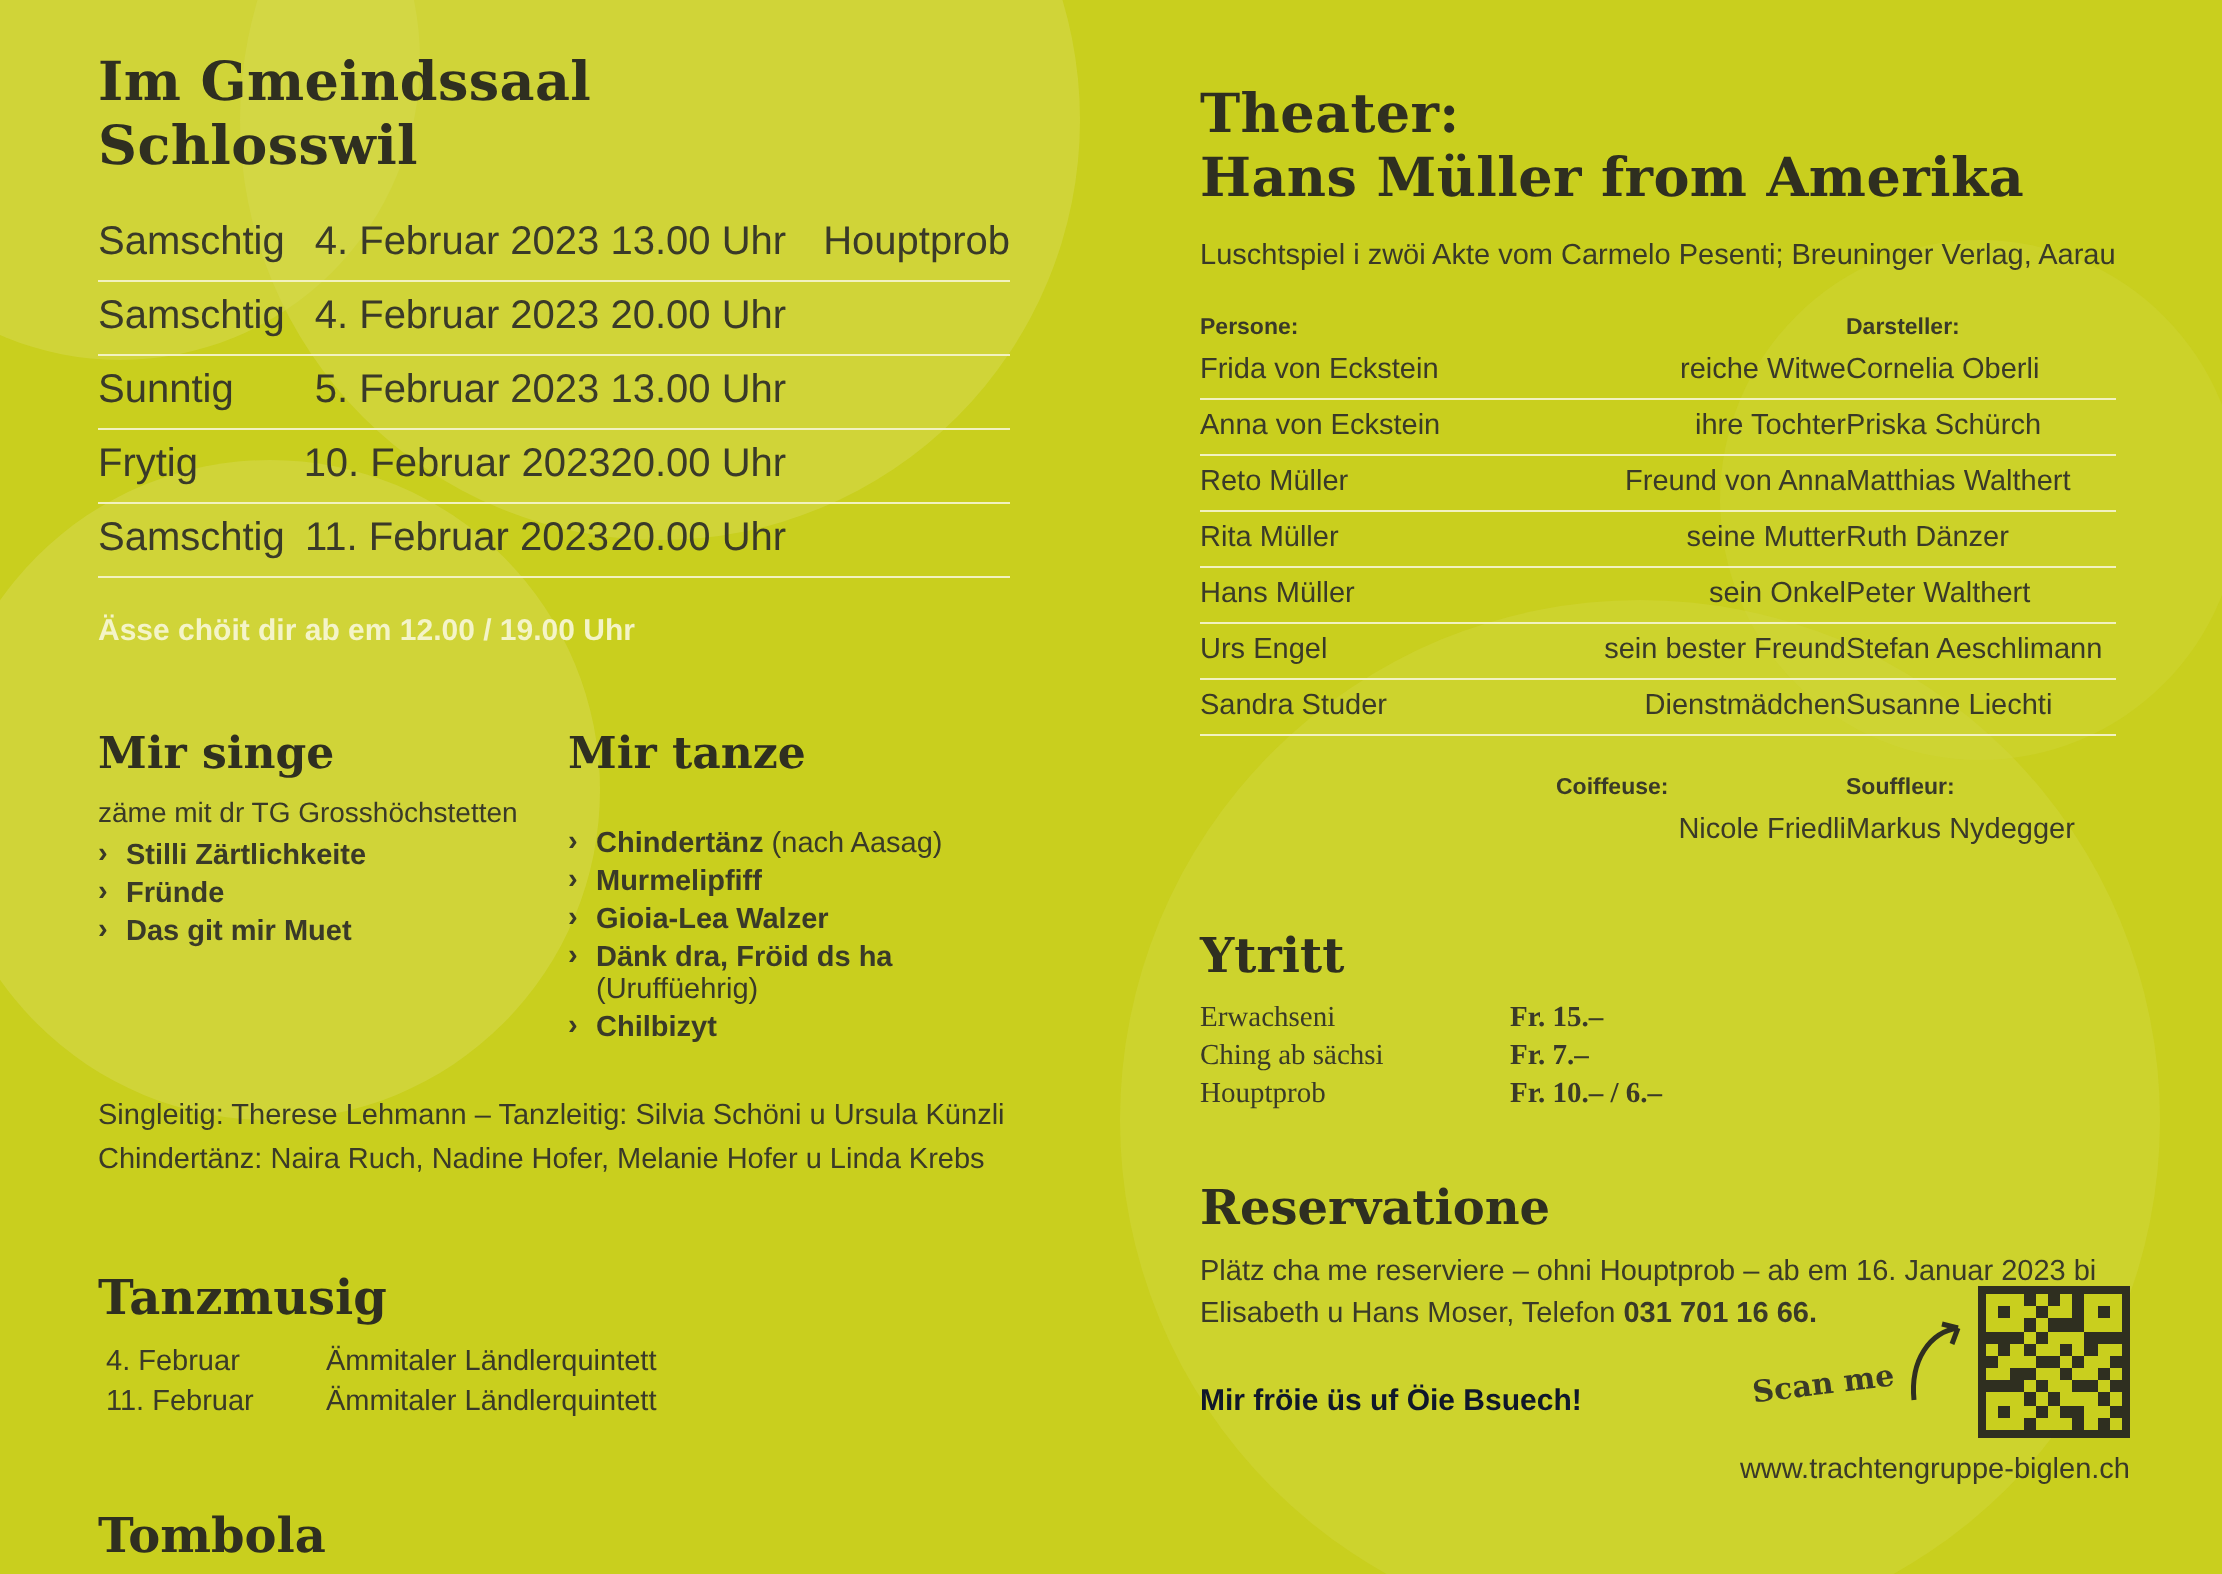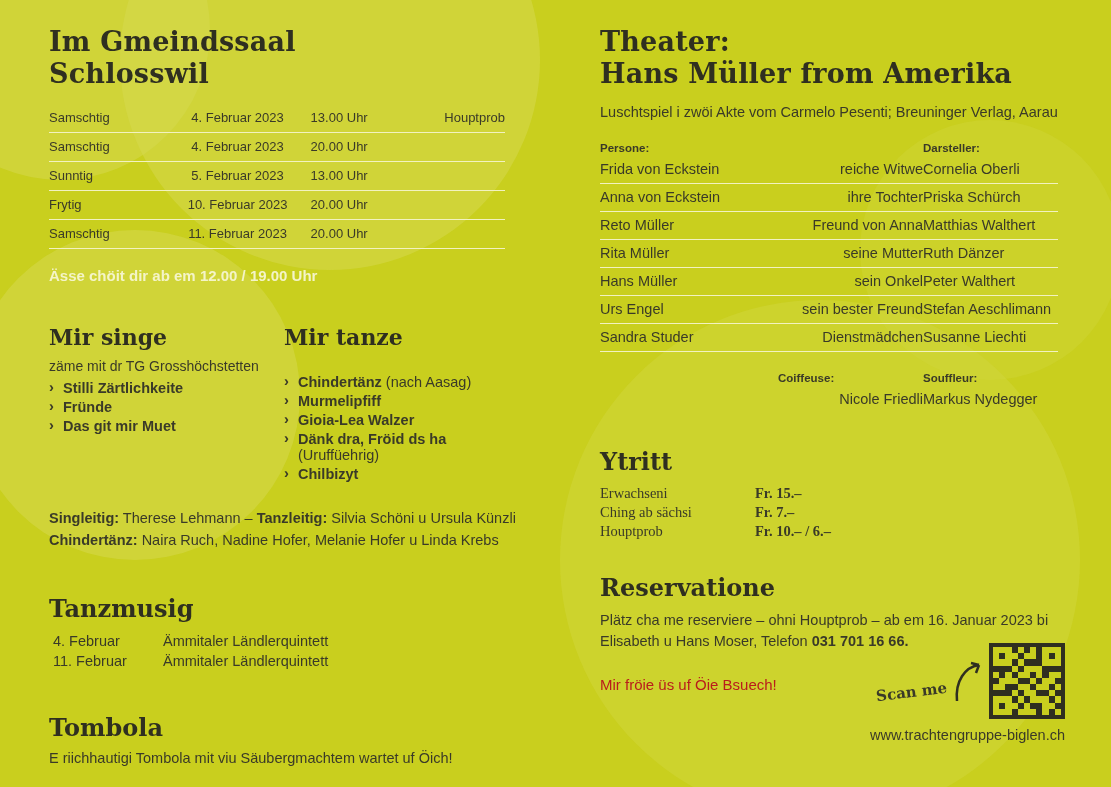--- a/index.html
+++ b/index.html
@@ -37,21 +37,21 @@
   }
   .col-left {
     position: absolute;
     left: 49px;
     top: 26px;
     width: 470px;
   }
   .col-right {
     position: absolute;
     left: 600px;
-    top: 26px;
+    top: 42px;
     width: 465px;
   }
 
   h1.head {
     font-family: "DejaVu Serif", serif;
     font-weight: bold;
     font-size: 27px;
     line-height: 1.18;
     margin: 0 0 14px 0;
     color: #2f2f20;
@@ -65,21 +65,21 @@
     color: #2f2f20;
   }
   h2.sub.small {
     font-size: 22px;
   }
 
   
   table.sched {
     border-collapse: collapse;
     width: 456px;
-    font-size: 13px;
+    font-size: 20px;
   }
   table.sched td {
     padding: 6px 0 7px 0;
     border-bottom: 1.5px solid #f2f2c0;
     white-space: nowrap;
   }
   td.c-day { width: 120px; }
   td.c-date { width: 150px; text-align: center; }
   td.c-time { width: 140px; }
   td.c-note { text-align: right; padding-right: 4px; }
@@ -125,21 +125,21 @@
   }
   ul.bul li span.light {
     font-weight: normal;
   }
 
   .leaders {
     margin-top: 22px;
     font-size: 14.5px;
     line-height: 1.55;
   }
-  .leaders b { font-weight: bold; text-align: right; }
+  .leaders b { font-weight: normal; text-align: right; }
 
   
   .tanzmusig { margin-top: 42px; }
   table.tm {
     border-collapse: collapse;
     font-size: 14.5px;
   }
   table.tm td { padding: 2px 0; }
   table.tm td.d { width: 110px; padding-left: 4px; }
 
@@ -185,23 +185,23 @@
   table.pr td { padding: 1px 0; font-family: Liberation Serif, serif; }
   table.pr td.lbl { width: 155px; }
   table.pr td.val { font-weight: bold; }
 
   .resv { margin-top: 32px; }
   .resv p { font-size: 14.5px; margin: 0; line-height: 1.45; }
   .resv p b { font-weight: bold; }
 
   .invite {
     margin-top: 24px;
-    font-weight: normal;
+    font-weight: bold;
     font-size: 15px;
-    color: #b91c1c;
+    color: #0f172a;
   }
   .addr {
     margin-top: 16px;
     font-size: 14.5px;
     line-height: 1.45;
   }
 
   
   .scan-wrap {
     position: absolute;

